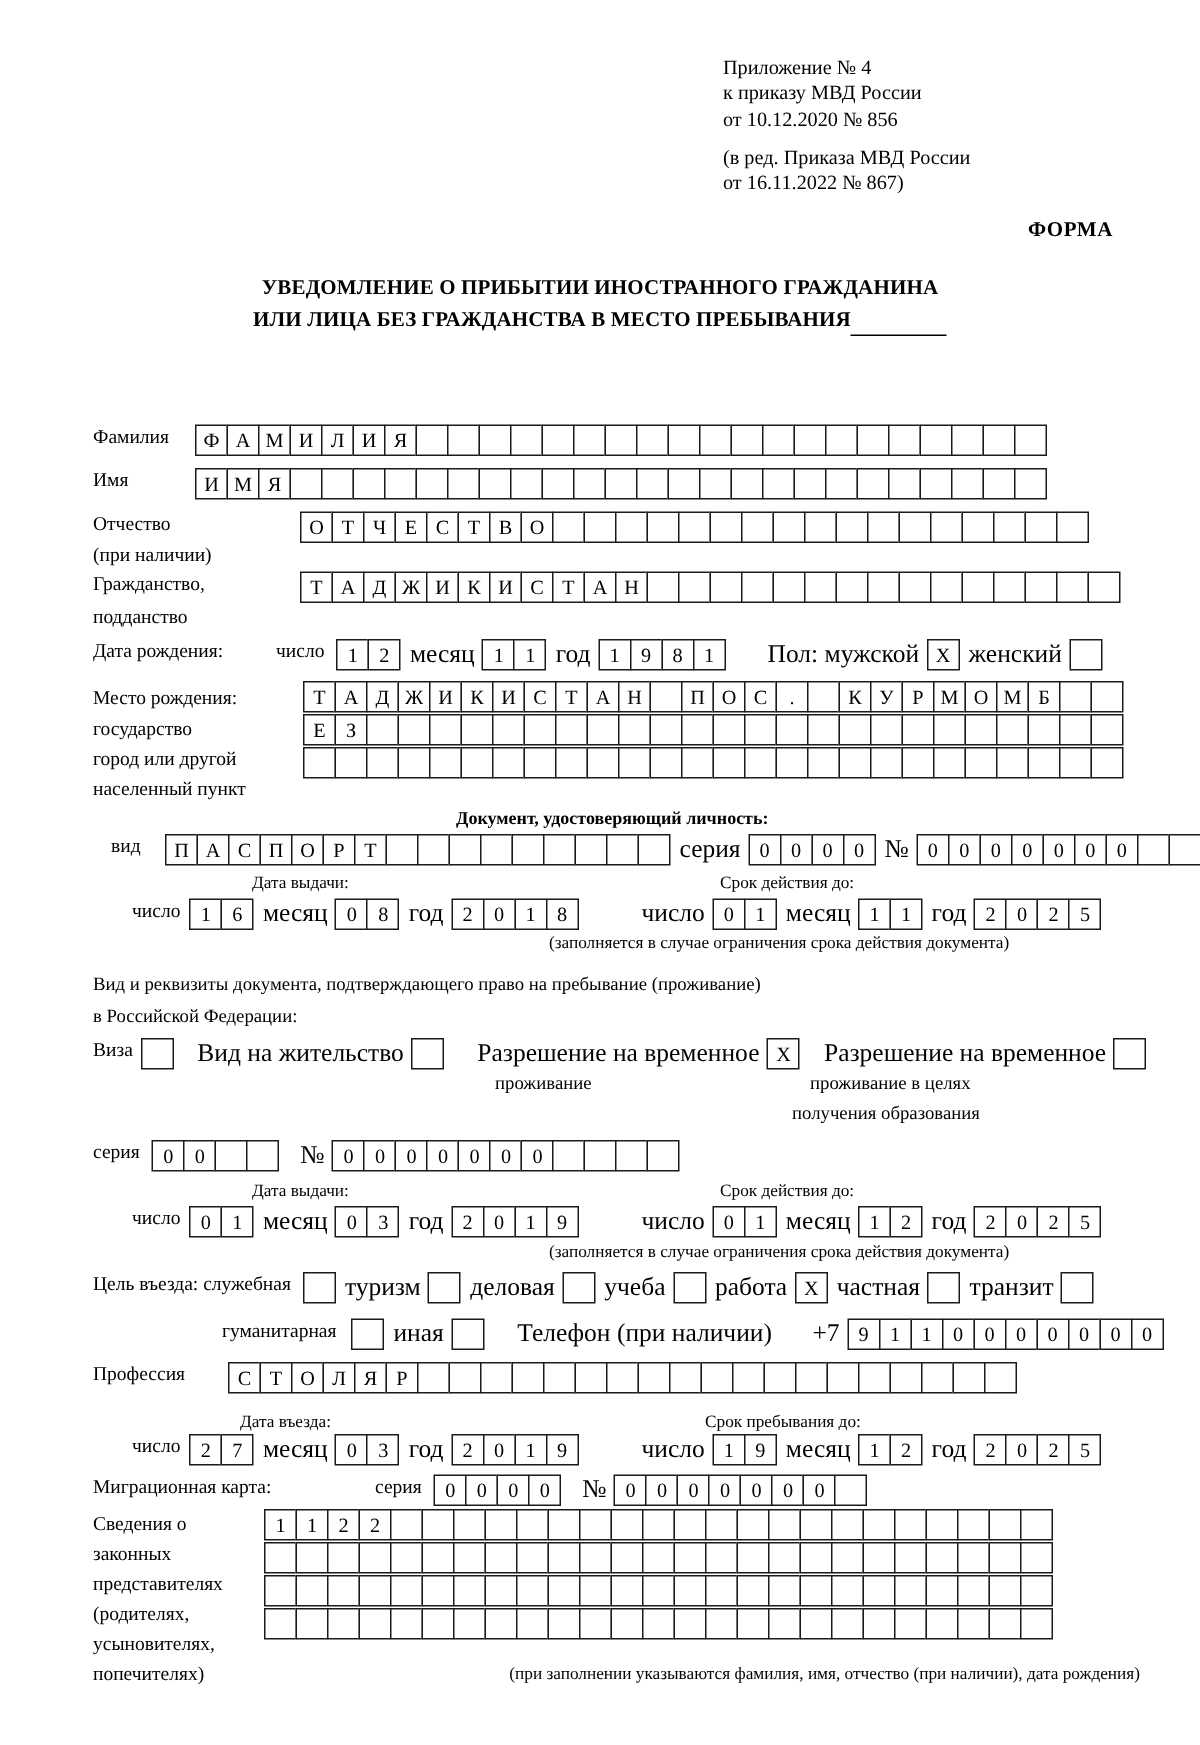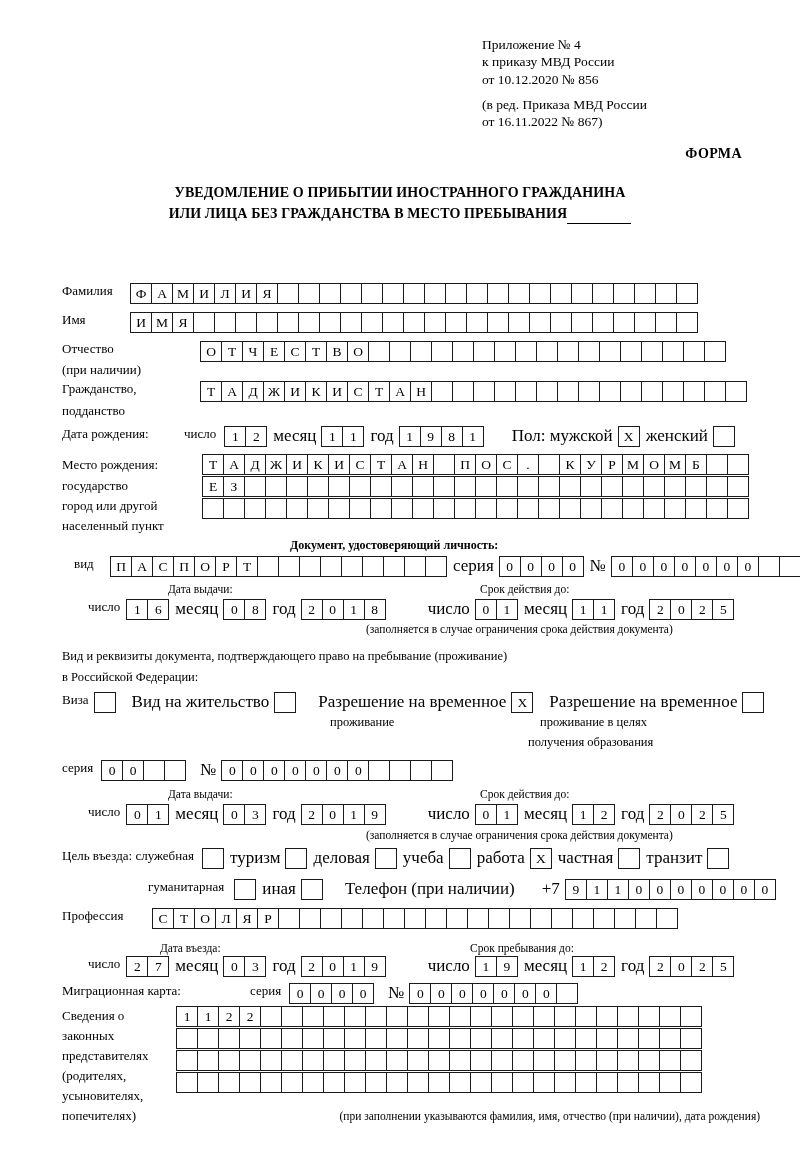--- a/index.html
+++ b/index.html
@@ -385,21 +385,21 @@
         <span class="bx"></span>
         <span class="bx"></span>
         <span class="bx"></span>
         <span class="bx"></span>
         <span class="bx"></span>
         <span class="bx"></span>
         <span class="bx"></span>
       </div>
   </div>
 
-  <div class="note bold" style="top:538px; left:290px; font-size:12px;">Документ, удостоверяющий личность:</div>
+  <div class="note bold" style="top:538px; left:304px; font-size:12px;">Документ, удостоверяющий личность:</div>
 
   <div class="row" style="top:556px; left:62px;margin-left:12px;">
     <span class="lbl" style="width:36px;">вид</span>
     <span class="boxes" id="doc-kind">
         <span class="bx">П</span>
         <span class="bx">А</span>
         <span class="bx">С</span>
         <span class="bx">П</span>
         <span class="bx">О</span>
         <span class="bx">Р</span>

